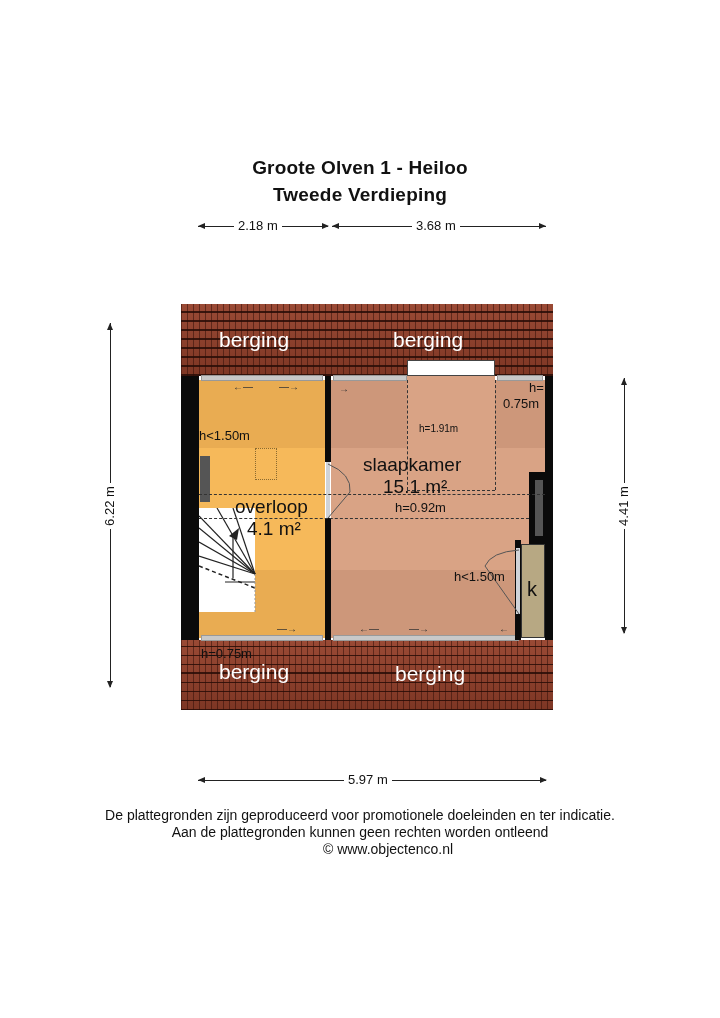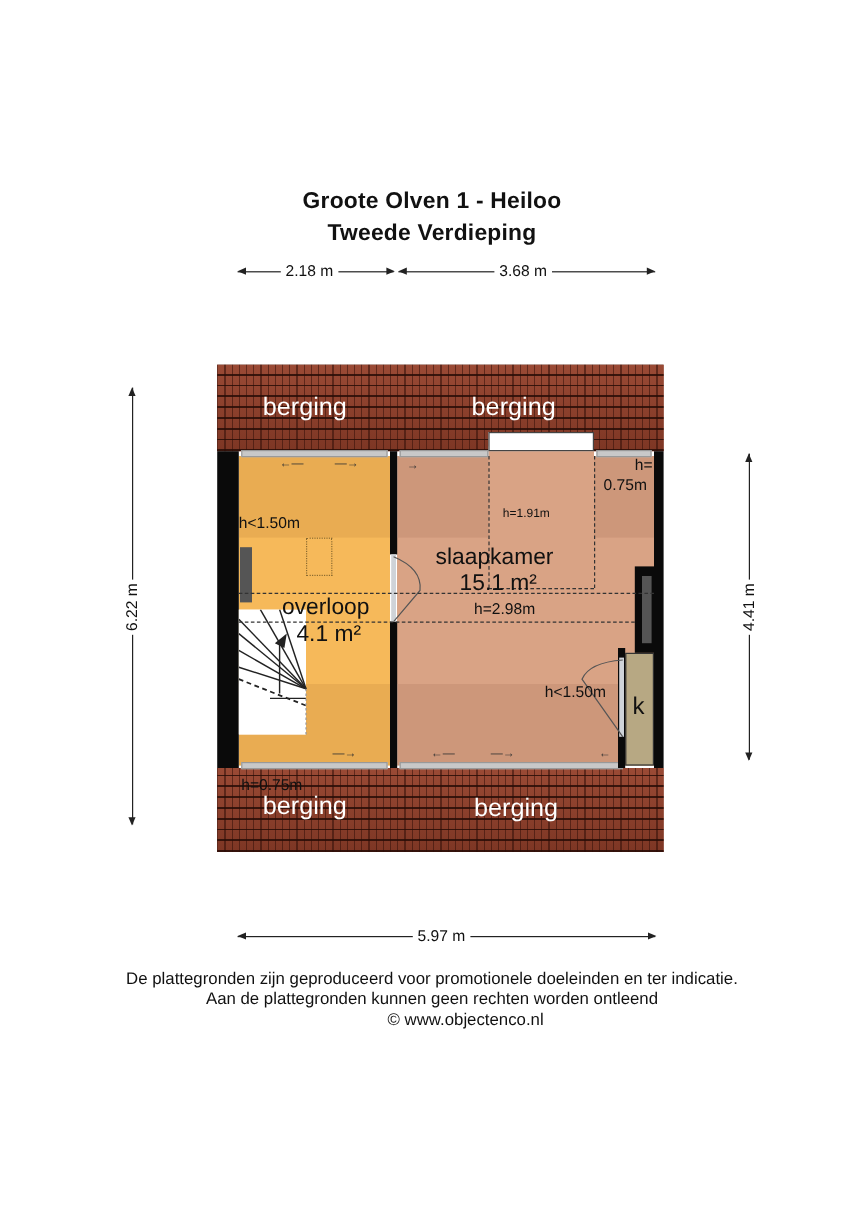--- a/index.html
+++ b/index.html
@@ -138,21 +138,21 @@
   <div class="abs" style="left:74px; top:144px; width:22px; height:32px; border:1.5px dotted #8a6a30; box-sizing:border-box;"></div>
 
   <div class="room-text" style="left:18px; top:124px; font-size:13px;">h&lt;1.50m</div>
   <div class="room-text" style="left:54px; top:192px; font-size:19px;">overloop</div>
   <div class="room-text" style="left:66px; top:214px; font-size:19px;">4.1 m²</div>
   <div class="room-text" style="left:20px; top:317px; font-size:13px;margin-top:25px;">h=0.75m</div>
 
   <div class="room-text" style="left:238px; top:119px; font-size:10px;">h=1.91m</div>
   <div class="room-text" style="left:182px; top:150px; font-size:19px;">slaapkamer</div>
   <div class="room-text" style="left:202px; top:172px; font-size:19px;">15.1 m²</div>
-  <div class="room-text" style="left:214px; top:196px; font-size:13px;">h=2.98m</div>
+  <div class="room-text" style="left:214px; top:196px; font-size:13px;">h=0.92m</div>
   <div class="room-text" style="left:273px; top:265px; font-size:13px;">h&lt;1.50m</div>
   <div class="room-text" style="left:348px; top:76px; font-size:13px; text-align:right;">h=</div>
   <div class="room-text" style="left:322px; top:92px; font-size:13px;">0.75m</div>
 
   <div class="small-arrow" style="left:52px; top:78px;">←—</div>
   <div class="small-arrow" style="left:98px; top:78px;">—→</div>
   <div class="small-arrow" style="left:158px; top:80px;">→</div>
   <div class="small-arrow" style="left:96px; top:320px;">—→</div>
   <div class="small-arrow" style="left:178px; top:320px;">←—</div>
   <div class="small-arrow" style="left:228px; top:320px;">—→</div>

